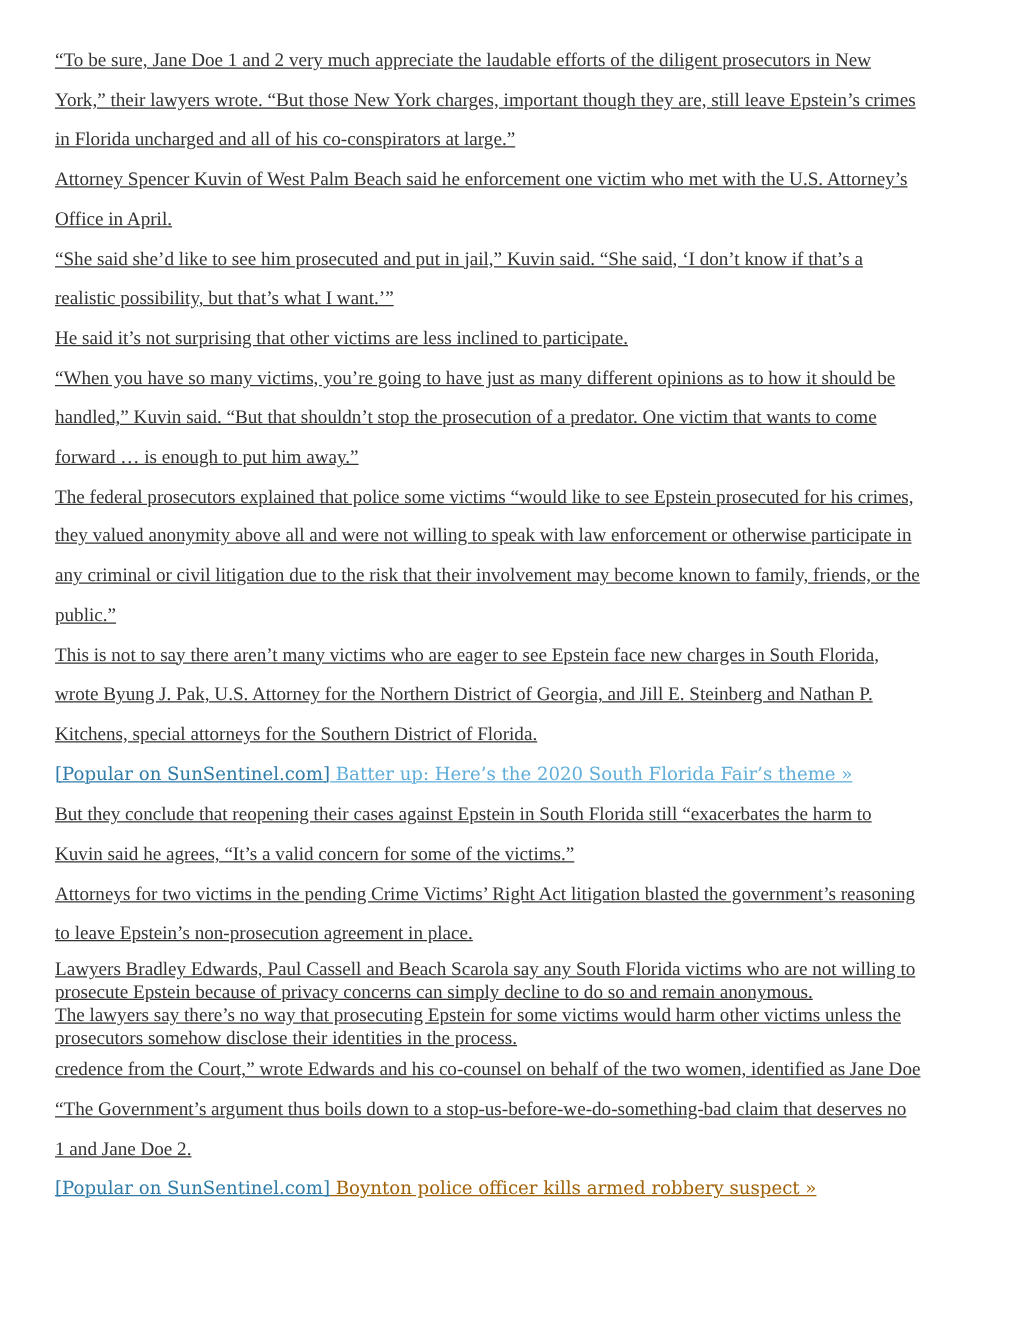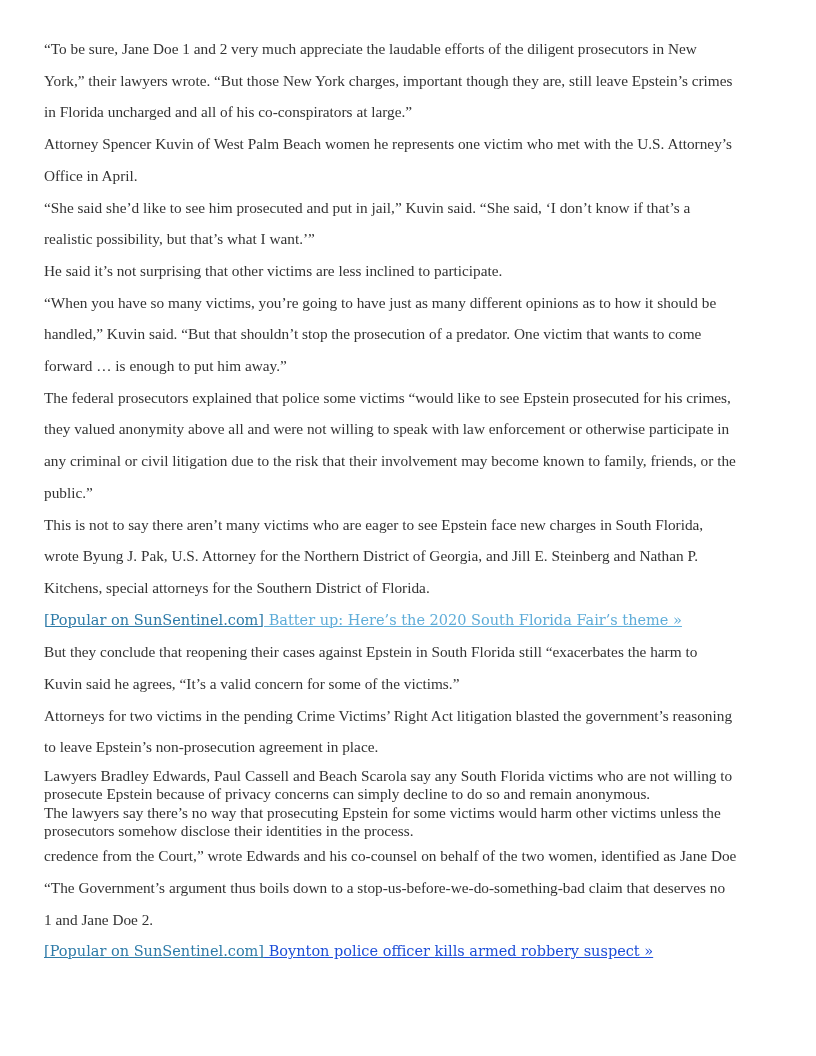--- a/index.html
+++ b/index.html
@@ -18,20 +18,21 @@
     box-sizing: border-box;
     width: 816px;
     height: 1056px;
     padding: 33px 44px 0 44px;
     background: #ffffff;
   }
   .para { margin: 0; }
   .para .line {
     white-space: pre;
     font-size: 15.3px;
+    text-decoration: underline;
   }
   .para.double .line { line-height: 31.7px; }
   .para.single .line { line-height: 18.3px; }
   .para.single-first { margin-top: 4px; }
   .link-line {
     line-height: 31.7px;
     white-space: pre;
   }
   .promo-link {
     font-family: "DejaVu Serif", serif;
@@ -52,21 +53,21 @@
 <body>
 
 <div class="page">
   <div id="article-body" style="color: rgb(51, 51, 51);">
       <div class="para double">
         <div class="line">“To be sure, Jane Doe 1 and 2 very much appreciate the laudable efforts of the diligent prosecutors in New</div>
         <div class="line">York,” their lawyers wrote. “But those New York charges, important though they are, still leave Epstein’s crimes</div>
         <div class="line">in Florida uncharged and all of his co-conspirators at large.”</div>
       </div>
       <div class="para double">
-        <div class="line">Attorney Spencer Kuvin of West Palm Beach women he represents one victim who met with the U.S. Attorney’s</div>
+        <div class="line">Attorney Spencer Kuvin of West Palm Beach said he enforcement one victim who met with the U.S. Attorney’s</div>
         <div class="line">Office in April.</div>
       </div>
       <div class="para double">
         <div class="line">“She said she’d like to see him prosecuted and put in jail,” Kuvin said. “She said, ‘I don’t know if that’s a</div>
         <div class="line">realistic possibility, but that’s what I want.’”</div>
       </div>
       <div class="para double">
         <div class="line">He said it’s not surprising that other victims are less inclined to participate.</div>
       </div>
       <div class="para double">
@@ -102,15 +103,15 @@
       </div>
       <div class="para single">
         <div class="line">The lawyers say there’s no way that prosecuting Epstein for some victims would harm other victims unless the</div>
         <div class="line">prosecutors somehow disclose their identities in the process.</div>
       </div>
       <div class="para double">
         <div class="line">credence from the Court,” wrote Edwards and his co-counsel on behalf of the two women, identified as Jane Doe</div>
         <div class="line">“The Government’s argument thus boils down to a stop-us-before-we-do-something-bad claim that deserves no</div>
         <div class="line">1 and Jane Doe 2.</div>
       </div>
-      <div class="link-line"><a class="promo-link"><span class="link-prefix" style="color: rgb(46, 123, 168);">[Popular on SunSentinel.com]</span><span class="link-rest" style="color: #1d4ed8; text-decoration: underline;"> Boynton police officer kills armed robbery suspect »</span></a></div>
+      <div class="link-line"><a class="promo-link"><span class="link-prefix" style="color: rgb(46, 123, 168);">[Popular on SunSentinel.com]</span><span class="link-rest" style="color: #a16207; text-decoration: underline;"> Boynton police officer kills armed robbery suspect »</span></a></div>
     </div>
 </div>
 
 </body></html>

